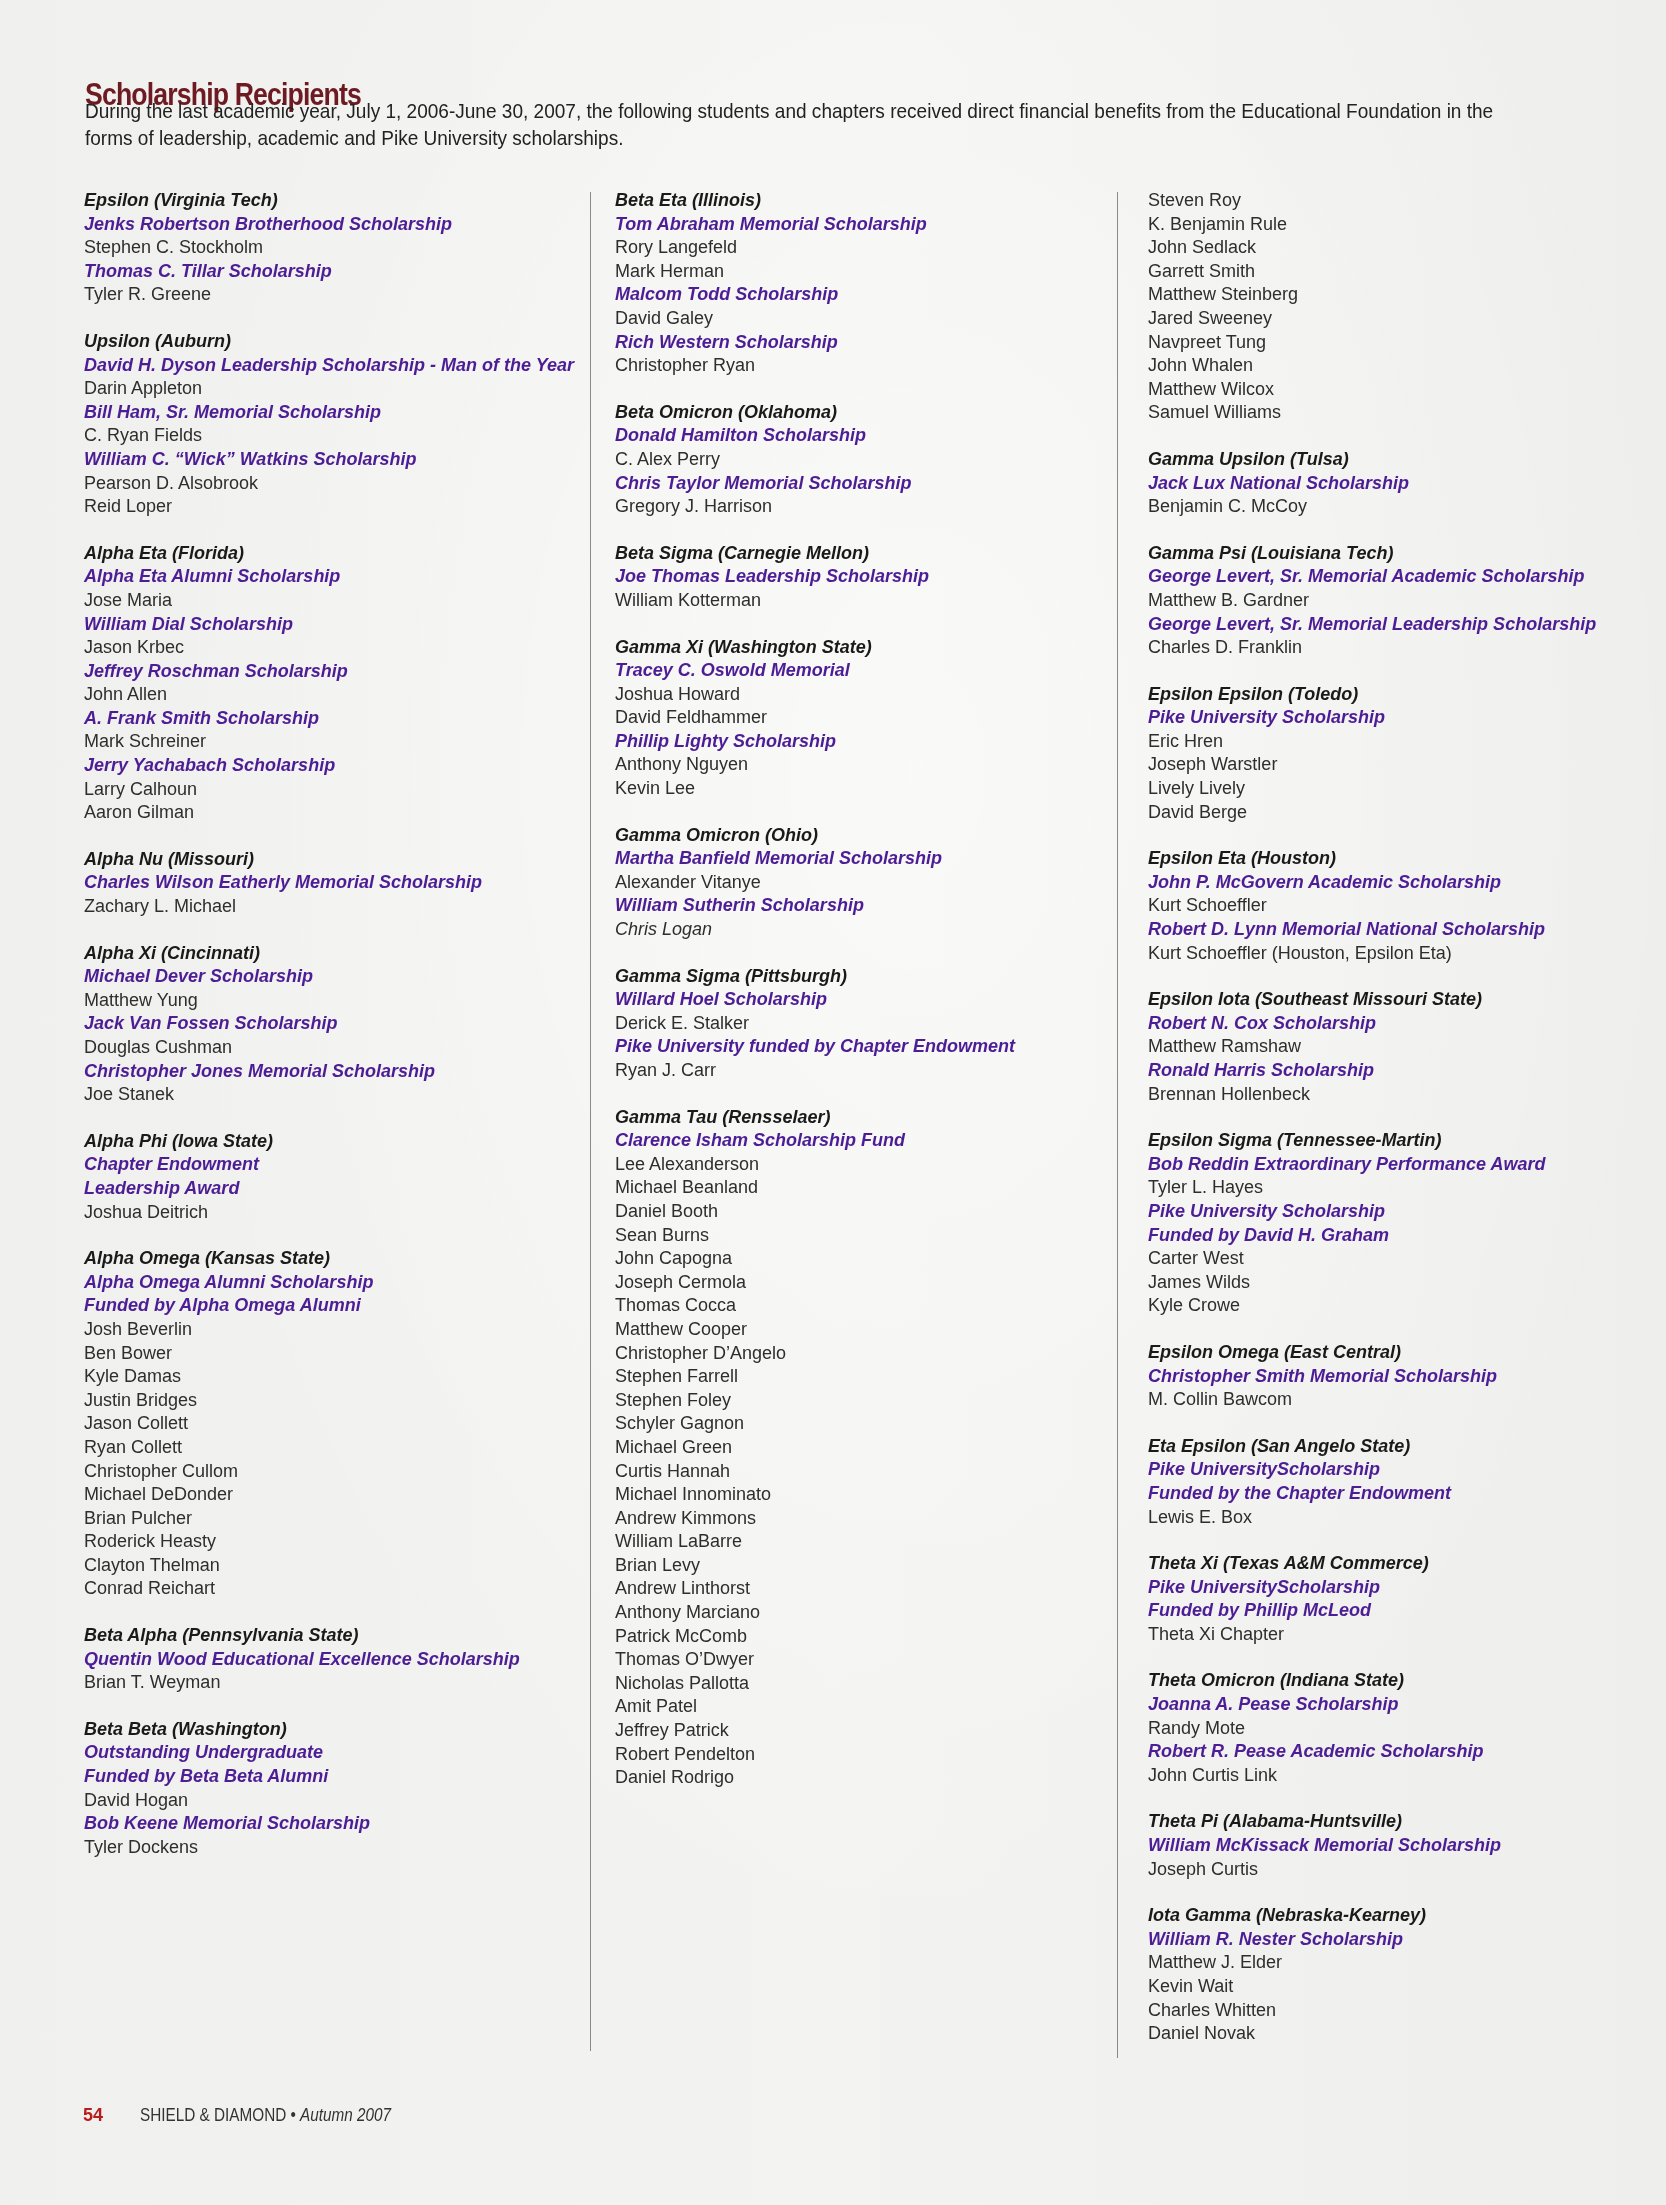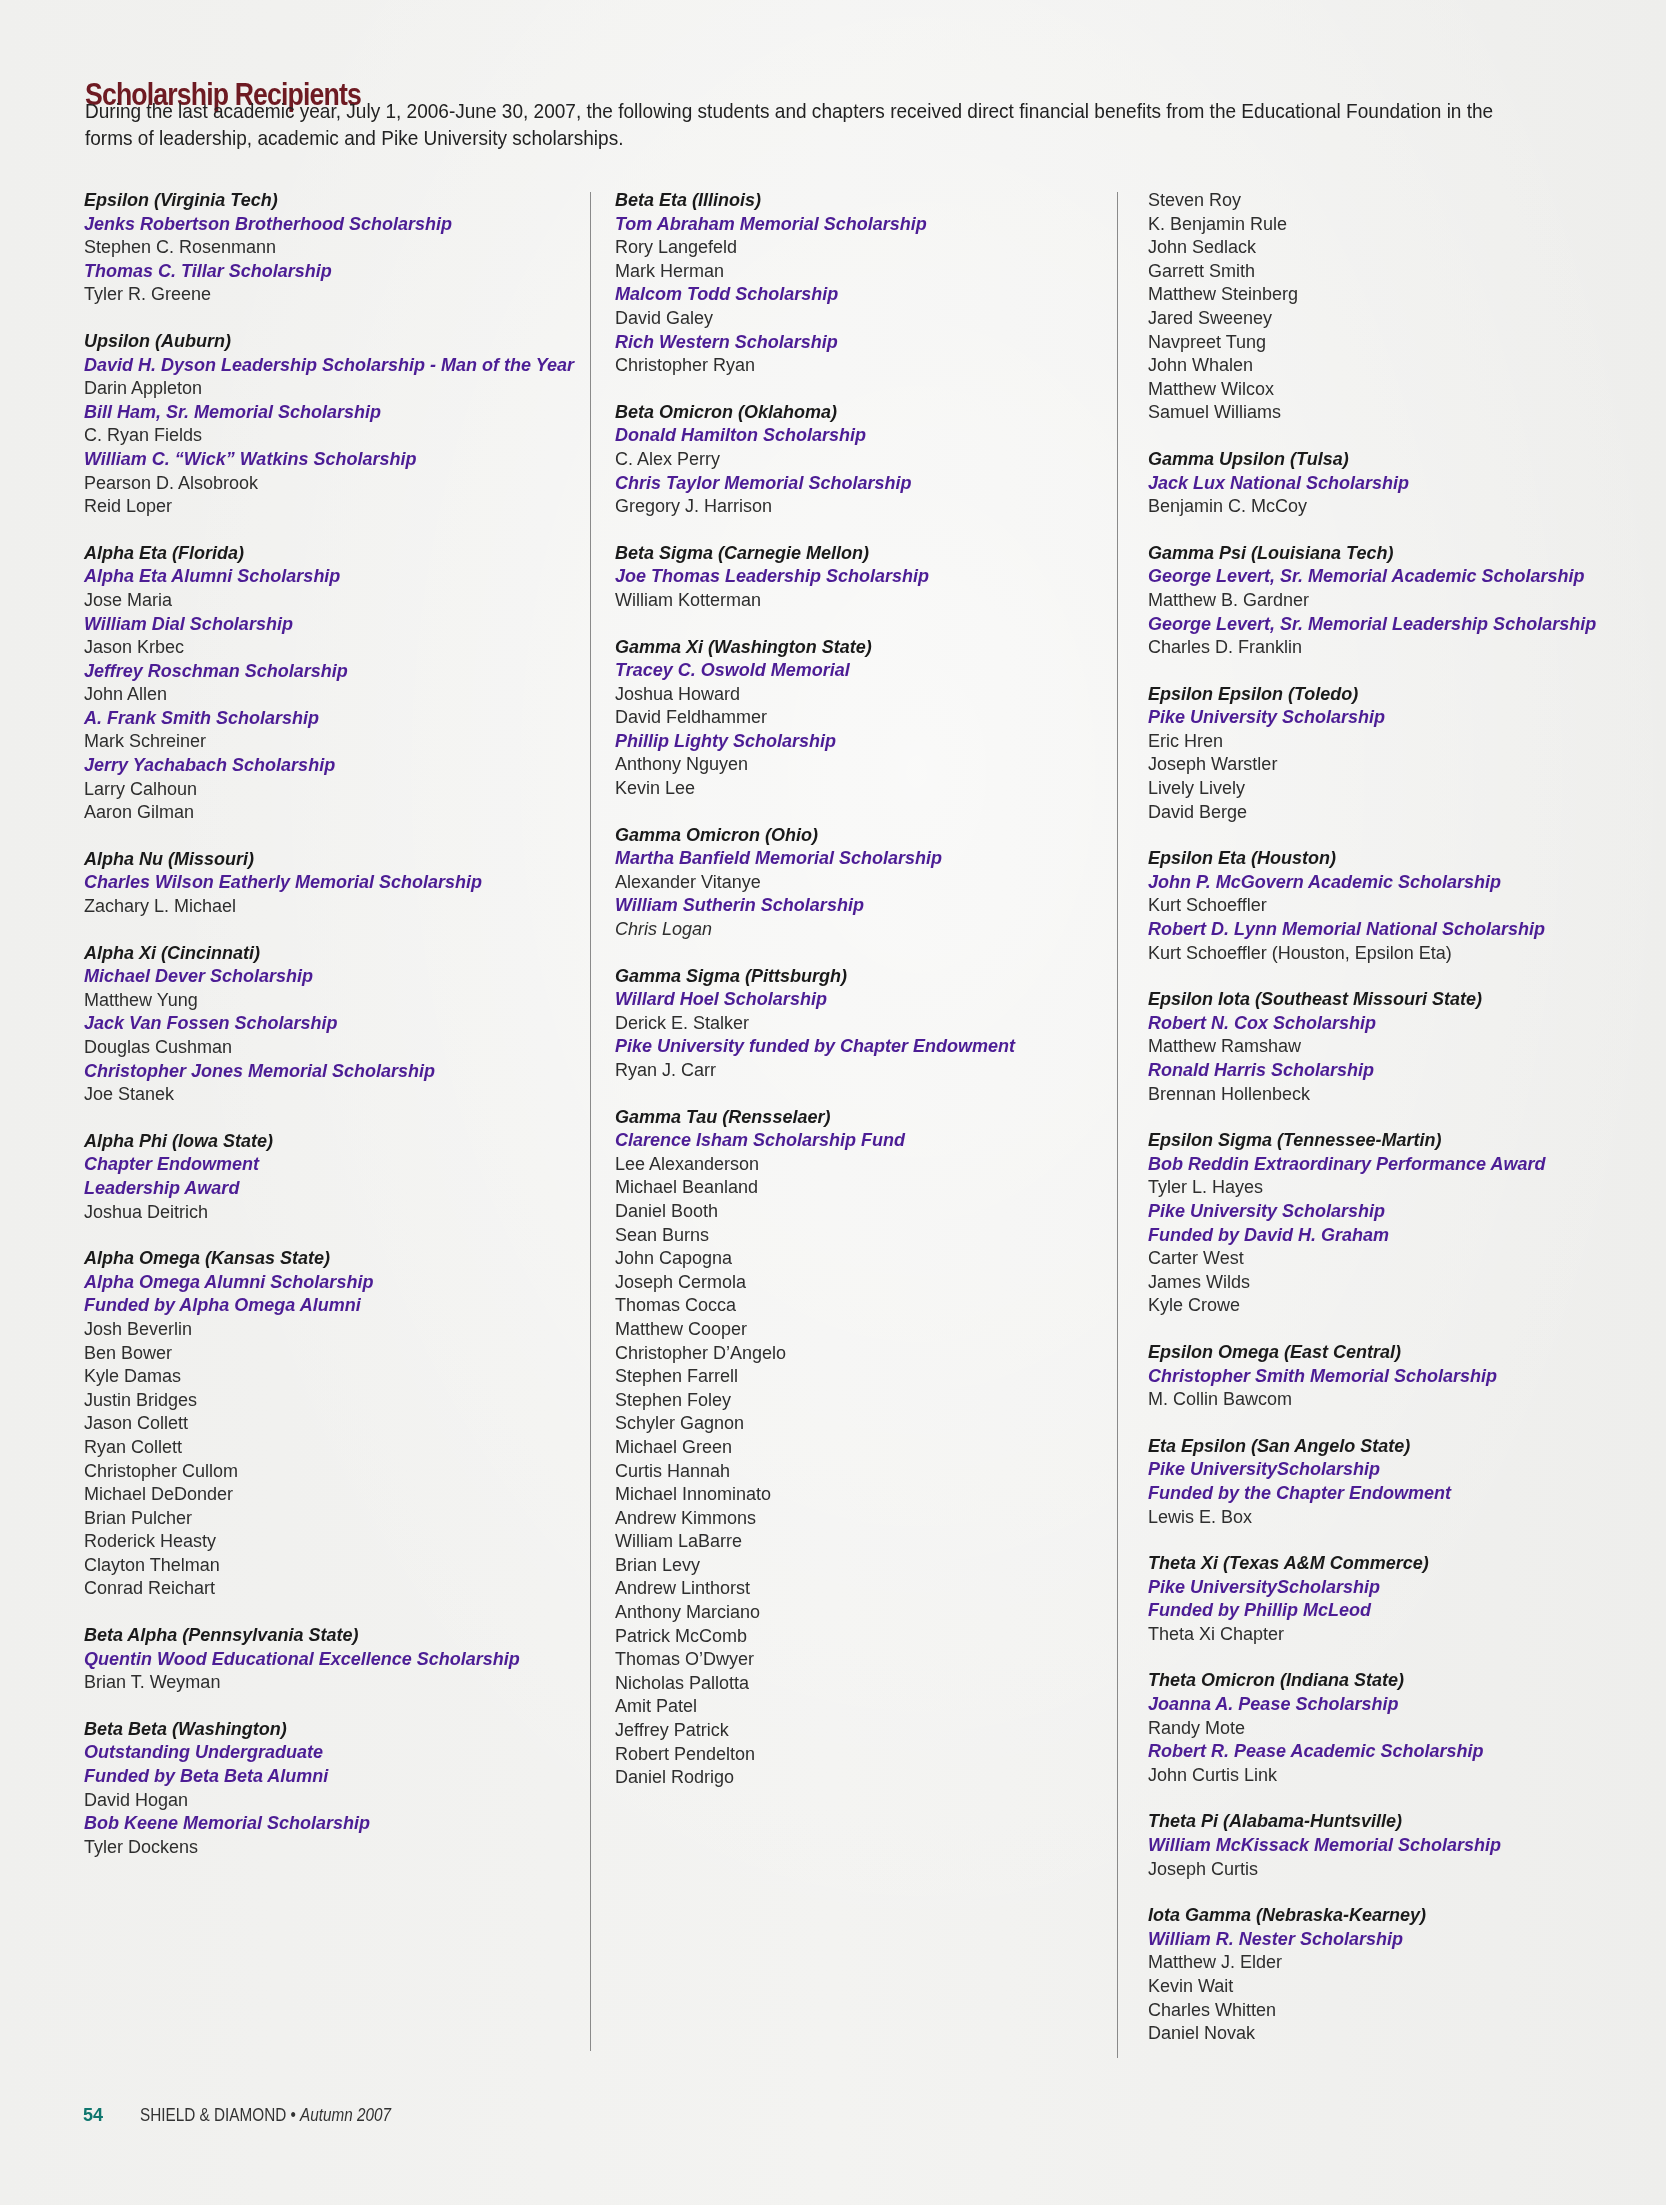--- a/index.html
+++ b/index.html
@@ -44,40 +44,40 @@
   .chapter { font-weight: bold; color: #1a1a1a; white-space: nowrap; font-style: italic; }
   .award { font-weight: bold; font-style: italic; color: #4c1d95; white-space: nowrap; }
   .award.wrap { white-space: normal; }
   .name { color: #2e2e2e; white-space: nowrap; }
   .name.italic { font-style: italic; }
   .footer {
     position: absolute; top: 2105px; left: 83px;
     display: flex; align-items: baseline; gap: 37px;
     font-size: 18px;
   }
-  .footer .page-num { font-weight: bold; color: #0f766e; }
+  .footer .page-num { font-weight: bold; color: #b91c1c; }
   .footer .pub { color: #333; transform: scaleX(0.85); transform-origin: left; white-space: nowrap; }
   .footer .pub .season { font-style: italic; }
 </style>
 </head>
 <body>
 
 <div class="page-bg"></div>
 
 <h1 class="title">Scholarship Recipients</h1>
 <p class="intro" style="margin:0">During the last academic year, July 1, 2006-June 30, 2007, the following students and chapters received direct financial benefits from the Educational Foundation in the forms of leadership, academic and Pike University scholarships.</p>
 
 <div class="divider divider-1"></div>
 <div class="divider divider-2"></div>
 
 <div class="col col-1">
     <div class="group">
       <div class="chapter">Epsilon (Virginia Tech)</div>
       <div class="award">Jenks Robertson Brotherhood Scholarship</div>
-      <div class="name">Stephen C. Rosenmann</div>
+      <div class="name">Stephen C. Stockholm</div>
       <div class="award">Thomas C. Tillar Scholarship</div>
       <div class="name">Tyler R. Greene</div>
     </div>
     <div class="group">
       <div class="chapter">Upsilon (Auburn)</div>
       <div class="award wrap">David H. Dyson Leadership Scholarship - Man of the Year</div>
       <div class="name">Darin Appleton</div>
       <div class="award">Bill Ham, Sr. Memorial Scholarship</div>
       <div class="name">C. Ryan Fields</div>
       <div class="award">William C. “Wick” Watkins Scholarship</div>

